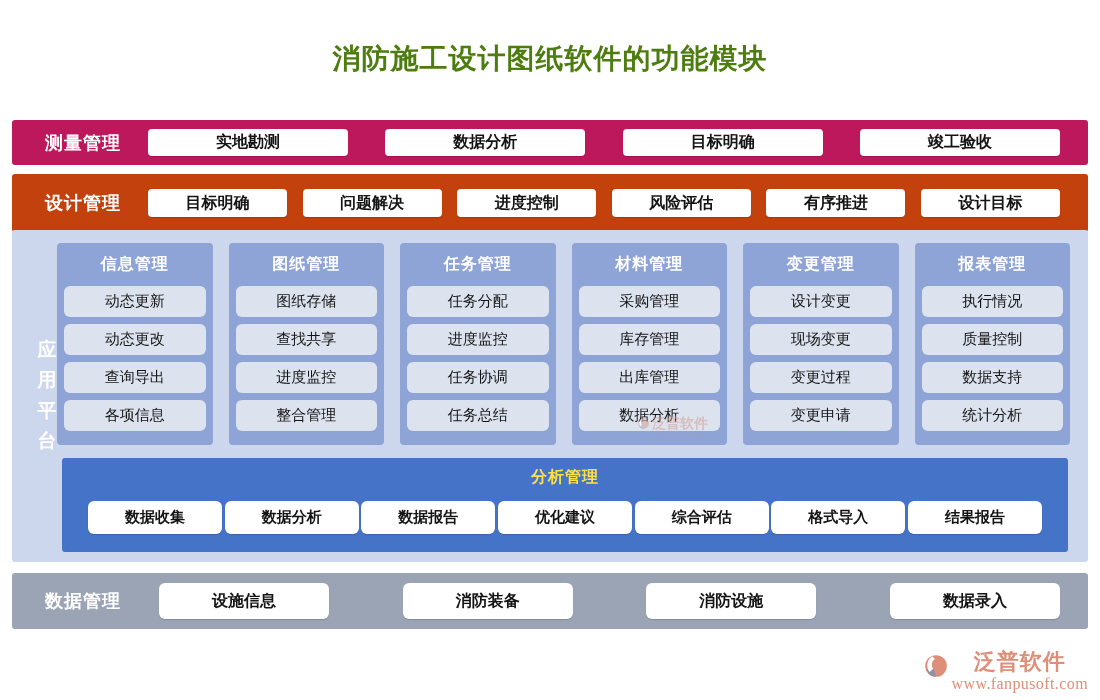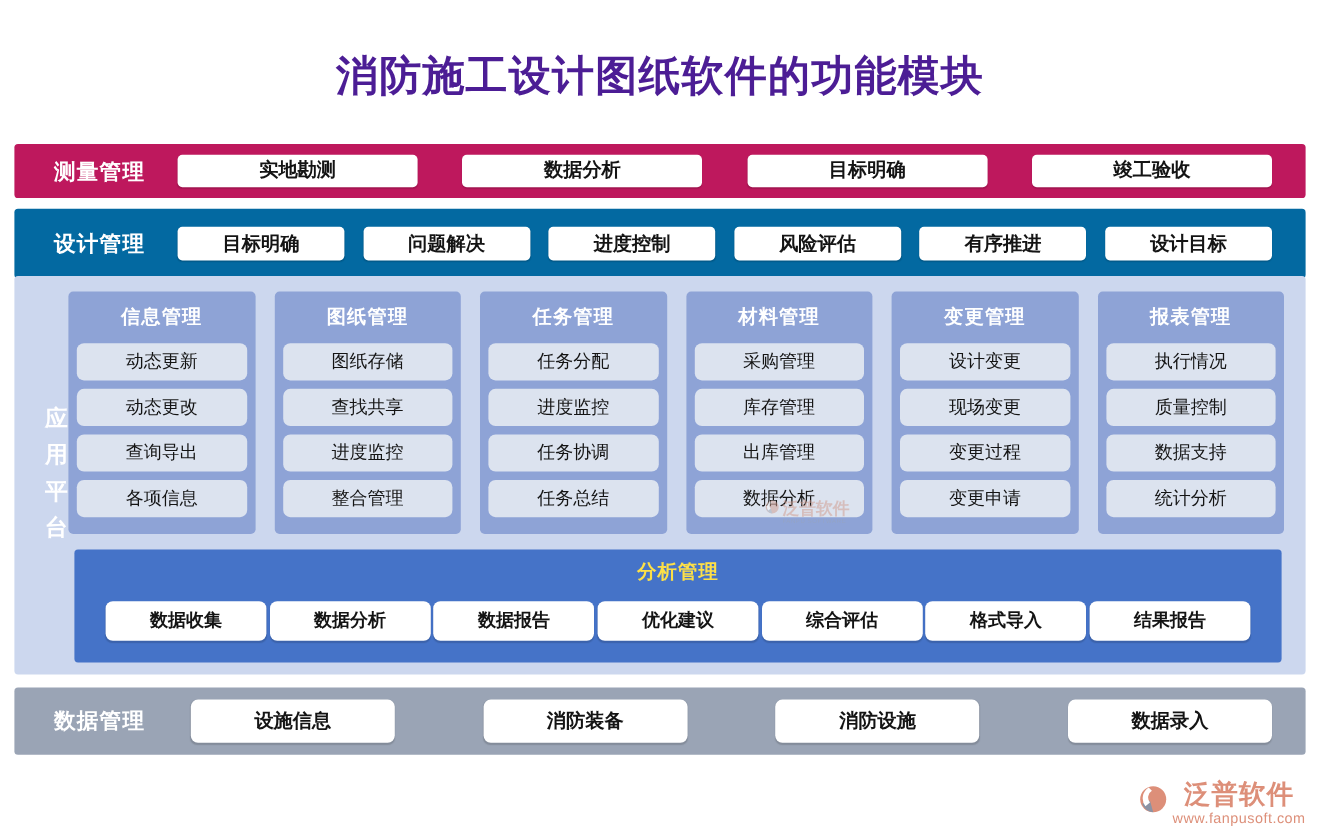--- a/index.html
+++ b/index.html
@@ -2,26 +2,26 @@
 <html><head>
 <meta charset="utf-8">
 <style>
   html,body{margin:0;padding:0;}
   body{
     width:1100px;height:700px;position:relative;background:#ffffff;
     font-family:"Liberation Sans", sans-serif;overflow:hidden;
   }
   .page-title{
     position:absolute;top:40px;left:0;width:1100px;text-align:center;
-    font-size:35px;font-weight:bold;color:#4c1d95;letter-spacing:1px;
+    font-size:28px;font-weight:bold;color:#4d7c0f;letter-spacing:1px;
   }
   
   .band{position:absolute;left:12px;width:1076px;border-radius:3px;display:flex;align-items:center;}
   .band-measure{top:120px;height:45px;background:#be185d;}
-  .band-design{top:174px;height:58px;background:#0369a1;}
+  .band-design{top:174px;height:58px;background:#c2410c;}
   .band-data{top:573px;height:56px;background:#9aa4b5;gap:11px;}
   .band-label{
     flex:0 0 103px;margin-left:33px;color:#ffffff;font-weight:bold;font-size:18px;
     letter-spacing:1px;white-space:nowrap;
   }
   .band-items{flex:1;display:flex;justify-content:space-between;align-items:center;margin-right:28px;}
   .pill{
     background:#ffffff;border-radius:4px;display:flex;align-items:center;justify-content:center;
     color:#141414;font-size:16px;font-weight:600;box-shadow:0 1px 1px rgba(0,0,0,.15);text-align:right;
   }
@@ -73,21 +73,21 @@
     pointer-events:none;
   }
   .watermark .wm-text{color:#d09a8c;font-size:14px;font-weight:bold;line-height:1;}
   .watermark .wm-sub{color:#9aa4b5;font-size:5px;letter-spacing:.5px;margin-top:2px;}
   
   .footer-logo{
     position:absolute;right:12px;top:650px;display:flex;align-items:flex-start;gap:3px;
   }
   .logo-text-block{display:flex;flex-direction:column;align-items:center;}
   .logo-name{color:#dd8f79;font-size:22px;font-weight:600;line-height:1.1;letter-spacing:1px;}
-  .logo-url{color:#dd8f79;font-size:12px;letter-spacing:.4px;margin-top:1px;}
+  .logo-url{color:#dd8f79;font-size:16px;letter-spacing:.4px;margin-top:1px;font-family:Liberation Serif, serif;}
 </style>
 </head>
 <body>
 
 <div class="page-title">消防施工设计图纸软件的功能模块</div>
 
 <div class="band band-measure">
   <div class="band-label">测量管理</div>
   <div class="band-items">
     <div class="pill">实地勘测</div>

